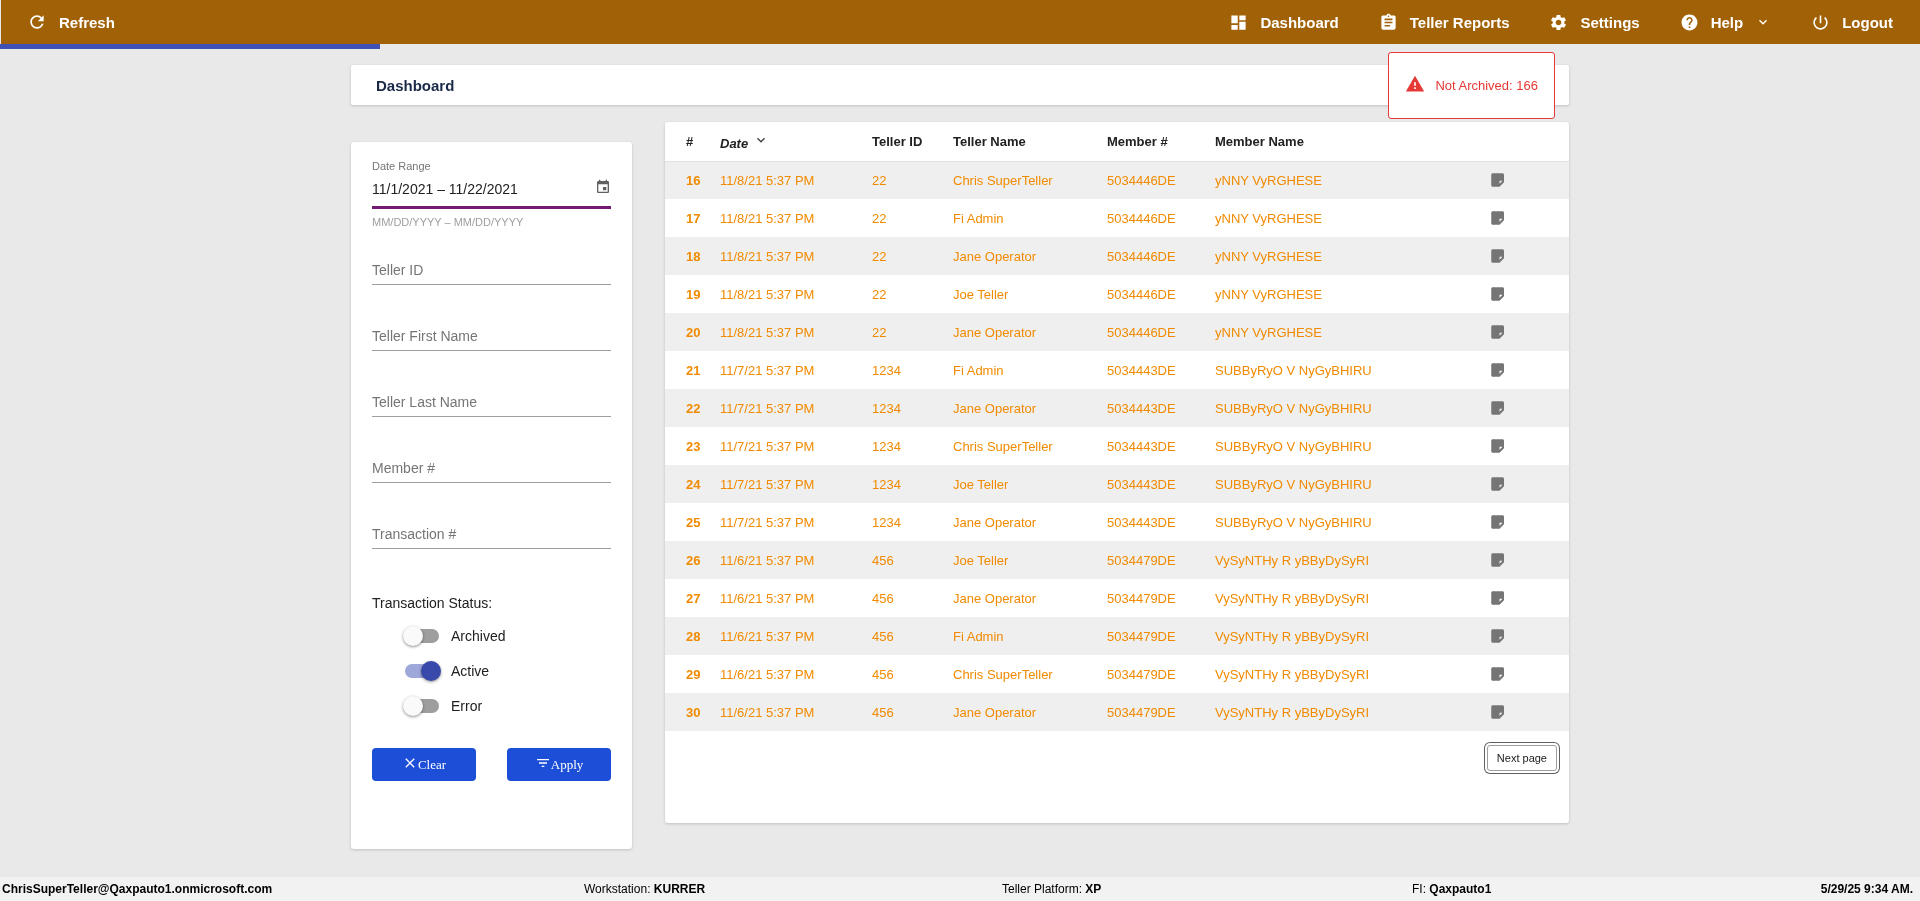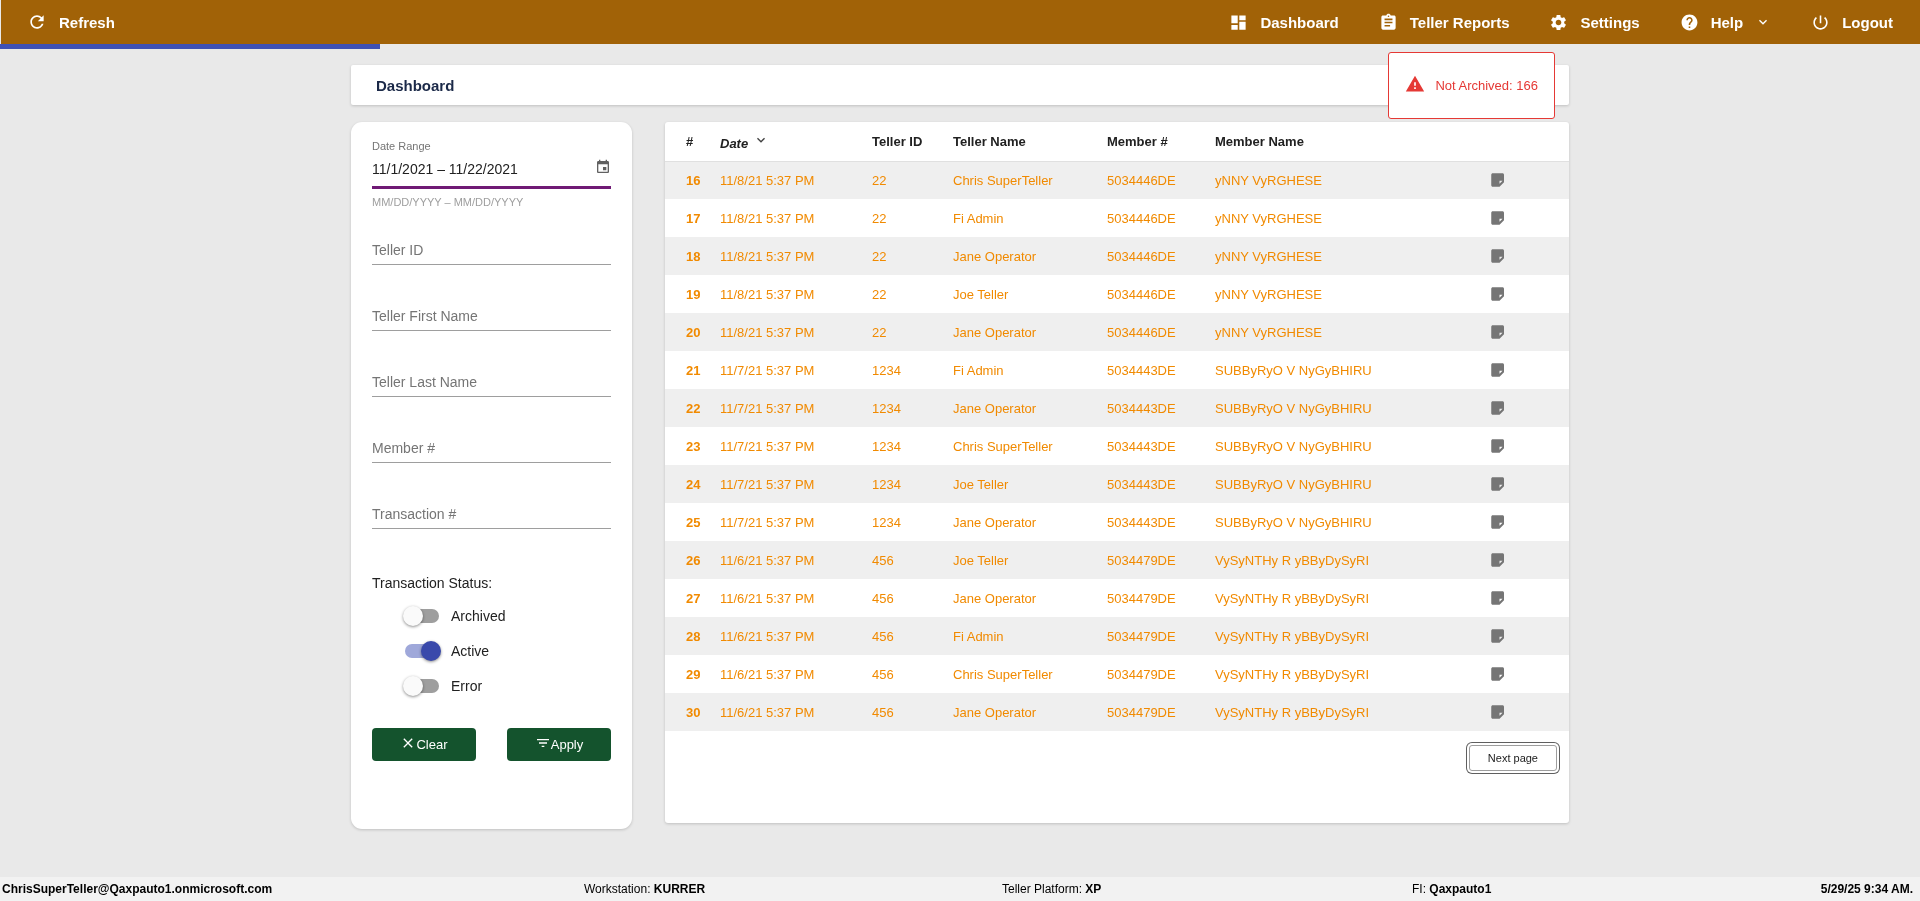--- a/index.html
+++ b/index.html
@@ -38,22 +38,22 @@
   .alert-badge {
     display:flex; align-items:center; gap:10px;
     border:1px solid #e53935; border-radius:3px; background:#fff;
     padding:21px 16px; color:#e53935; font-size:13px; cursor:default;
   }
 
   .content-row { display:flex; gap:33px; margin-top:17px; }
 
   
   .sidebar {
-    width:336px; height:707px; background:#fff; border-radius:11px;
-    box-shadow:0 1px 3px rgba(0,0,0,.18); padding:14px 21px;
+    width:336px; height:707px; background:#fff; border-radius:3px;
+    box-shadow:0 1px 3px rgba(0,0,0,.18); padding:14px 21px;margin-top:20px;
   }
   .dr-label { font-size:11px; color:#757575; margin-top:4px; }
   .dr-value {
     display:flex; justify-content:space-between; align-items:center;
     border-bottom:3px solid #701a75; padding:7px 0 8px;
     font-size:14px; color:#212121; cursor:text;
   }
   .dr-hint { font-size:11px; color:#9e9e9e; margin-top:7px; }
   input.filter-input {
     display:block; width:100%; border:none; border-bottom:1px solid #9e9e9e;
@@ -68,22 +68,22 @@
   .switch .thumb {
     position:absolute; top:-3px; left:-2px; width:20px; height:20px; border-radius:50%;
     background:#fafafa; box-shadow:0 1px 3px rgba(0,0,0,.45);
   }
   .switch.on { background:#9fa8da; }
   .switch.on .thumb { left:16px; background:#3949ab; }
   .toggle-label { font-size:14px; color:#212121; }
   .button-row { display:flex; justify-content:space-between; margin-top:32px; }
   .btn {
     display:flex; align-items:center; justify-content:center; gap:0;
-    width:104px; height:33px; background:#14532d; color:#fff; font-size:13px;
-    border:none; border-radius:4px; cursor:pointer; font-family:Liberation Sans, sans-serif;
+    width:104px; height:33px; background:#1d4ed8; color:#fff; font-size:13px;
+    border:none; border-radius:4px; cursor:pointer; font-family:Liberation Serif, serif;
   }
 
   
   .table-card {
     width:904px; background:#fff; border-radius:3px;
     box-shadow:0 1px 3px rgba(0,0,0,.18); padding-bottom:10px; height:701px;
   }
   table { border-collapse:collapse; width:100%; table-layout:fixed; }
   thead th {
     text-align:left; font-size:13px; font-weight:bold; color:#212121;
@@ -93,21 +93,21 @@
   tbody td { font-size:13px; color:#f18a00; height:38px; vertical-align:middle; overflow:hidden; white-space:nowrap; }
   tbody tr { cursor:pointer; }
   tbody tr:nth-child(odd) { background:#efefef; }
   td.cell-num, th.col-num-h { padding-left:21px; }
   td.cell-num { font-weight:bold; }
   td.cell-icon svg { display:block; }
 
   .paginator { display:flex; flex-direction:column; align-items:flex-end; padding:14px 12px 0; }
   .next-page-btn {
     font-size:11px; color:#212121; background:#fff;
-    border:1px solid #9e9e9e; border-radius:3px; padding:6px 18px;
+    border:1px solid #9e9e9e; border-radius:3px; padding:6px 9px;
     box-shadow:0 0 0 2px #fff, 0 0 0 3px #5f5f5f;
     cursor:pointer; font-family:inherit;
   }
   .pagination-row { display:flex; align-items:center; margin-top:12px; }
   .range-label { font-size:12px; color:#616161; margin-right:44px; }
   .chev-left { margin-right:12px; cursor:default; display:flex; }
   .chev-right-wrap {
     width:39px; height:39px; border-radius:50%; background:#dcdcdc;
     display:flex; align-items:center; justify-content:center; cursor:pointer;
   }

